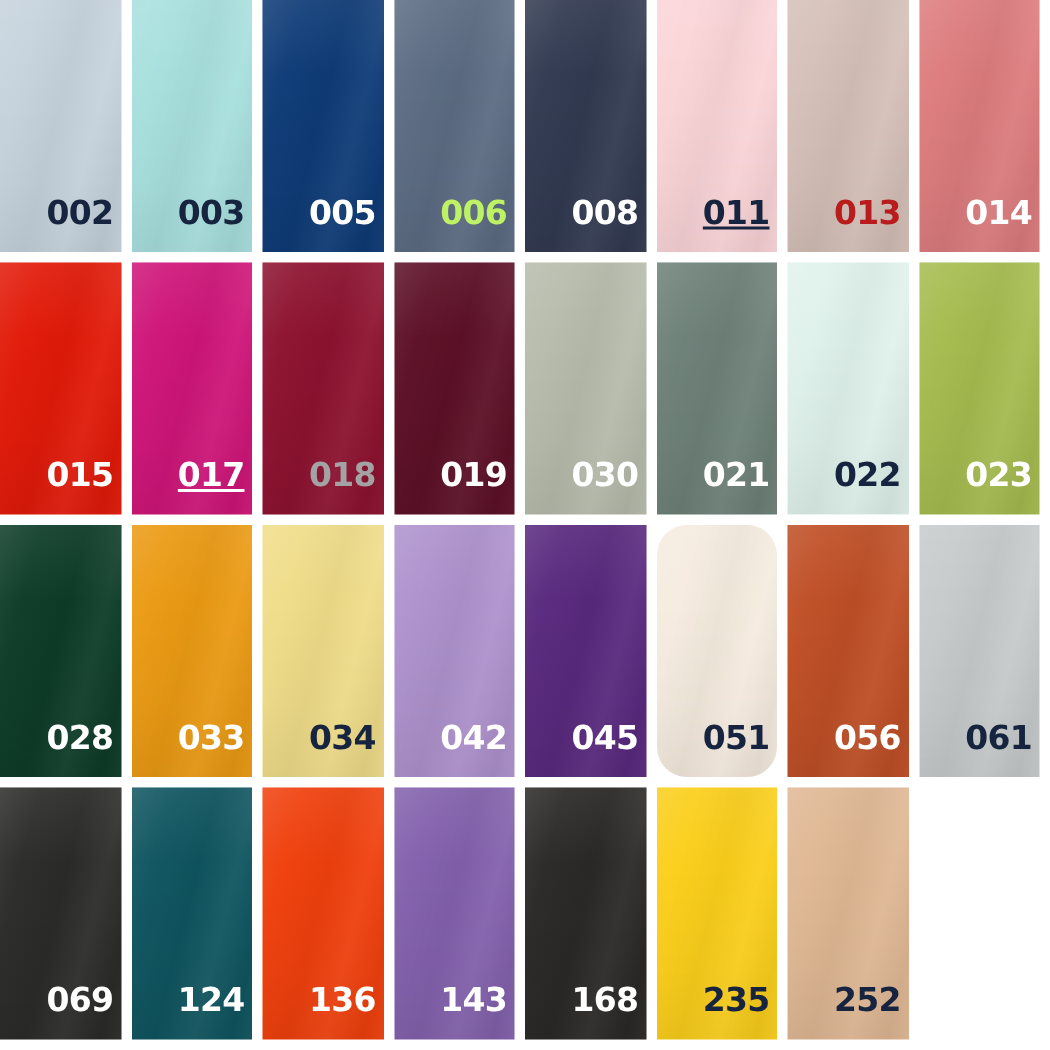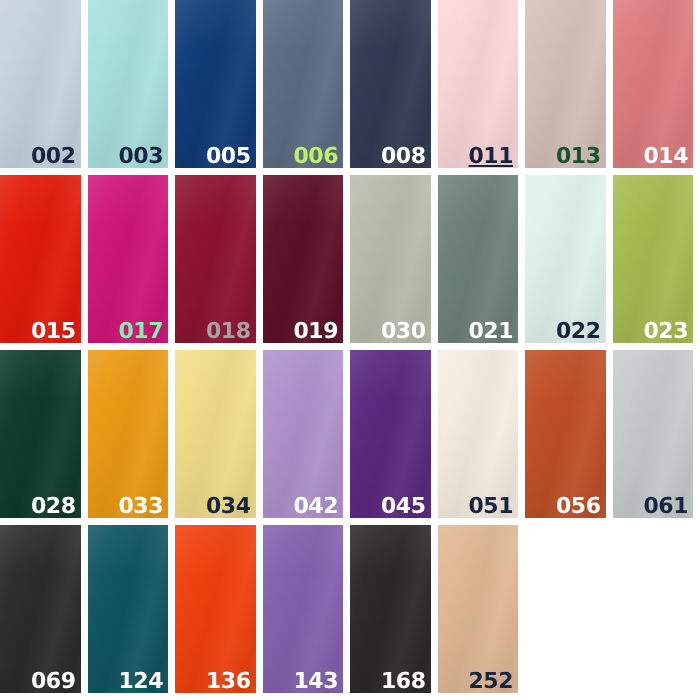--- a/index.html
+++ b/index.html
@@ -45,21 +45,21 @@
         rgba(255,255,255,0.06) 0%,
         rgba(0,0,0,0.0) 30%,
         rgba(0,0,0,0.02) 72%,
         rgba(0,0,0,0.05) 100%);
     pointer-events: none;
   }
   .swatch.empty::before { background: none; }
   .swatch-label {
     position: absolute;
     right: 5px;
-    bottom: 0;
+    bottom: 14px;
     font-family: "DejaVu Sans", sans-serif;
     font-weight: bold;
     font-size: 22px;
     line-height: 1;
     letter-spacing: -0.5px;
     z-index: 2;
     text-rendering: geometricPrecision;
   }
   .label-light { color: #ffffff; }
   .label-dark  { color: #16243f; }
@@ -80,30 +80,30 @@
     <div class="swatch" style="background: rgb(92, 108, 131);">
       <span class="swatch-label label-light" style="color: #bef264;">006</span>
     </div>
     <div class="swatch" style="background: rgb(50, 58, 81);">
       <span class="swatch-label label-light" style="color: rgb(255, 255, 255);">008</span>
     </div>
     <div class="swatch" style="background: rgb(251, 213, 216);">
       <span class="swatch-label label-dark" style="color: rgb(22, 36, 63); text-decoration: underline;">011</span>
     </div>
     <div class="swatch" style="background: rgb(213, 192, 184);">
-      <span class="swatch-label label-dark" style="color: #14532d;">013</span>
+      <span class="swatch-label label-dark" style="color: #b91c1c;">013</span>
     </div>
     <div class="swatch" style="background: rgb(221, 124, 126);">
       <span class="swatch-label label-light" style="color: rgb(255, 255, 255);">014</span>
     </div>
     <div class="swatch" style="background: rgb(226, 26, 9);">
       <span class="swatch-label label-light" style="color: rgb(255, 255, 255);">015</span>
     </div>
     <div class="swatch" style="background: rgb(207, 21, 121);">
-      <span class="swatch-label label-light" style="color: #86efac;">017</span>
+      <span class="swatch-label label-light" style="color: #ffffff; text-decoration: underline;">017</span>
     </div>
     <div class="swatch" style="background: rgb(141, 18, 48);">
       <span class="swatch-label label-light" style="color: #a3a3a3;">018</span>
     </div>
     <div class="swatch" style="background: rgb(93, 16, 39);">
       <span class="swatch-label label-light" style="color: rgb(255, 255, 255);">019</span>
     </div>
     <div class="swatch" style="background: rgb(183, 188, 172);">
       <span class="swatch-label label-light" style="color: rgb(255, 255, 255);">030</span>
     </div>
@@ -124,21 +124,21 @@
     </div>
     <div class="swatch" style="background: rgb(240, 221, 137);">
       <span class="swatch-label label-dark" style="color: rgb(22, 36, 63);">034</span>
     </div>
     <div class="swatch" style="background: rgb(174, 146, 205);">
       <span class="swatch-label label-light" style="color: rgb(255, 255, 255);">042</span>
     </div>
     <div class="swatch" style="background: rgb(89, 41, 126);">
       <span class="swatch-label label-light" style="color: rgb(255, 255, 255);">045</span>
     </div>
-    <div class="swatch" style="background: rgb(246, 236, 224);">
+    <div class="swatch" style="background: rgb(246, 236, 224); border-radius: 20px;">
       <span class="swatch-label label-dark" style="color: rgb(22, 36, 63);">051</span>
     </div>
     <div class="swatch" style="background: rgb(191, 79, 38); padding-left: 37px;">
       <span class="swatch-label label-light" style="color: rgb(255, 255, 255);">056</span>
     </div>
     <div class="swatch" style="background: rgb(199, 203, 203);">
       <span class="swatch-label label-dark" style="color: rgb(22, 36, 63);">061</span>
     </div>
     <div class="swatch" style="background: rgb(43, 43, 41);">
       <span class="swatch-label label-light" style="color: rgb(255, 255, 255);">069</span>
@@ -148,19 +148,22 @@
     </div>
     <div class="swatch" style="background: rgb(240, 64, 13);">
       <span class="swatch-label label-light" style="color: rgb(255, 255, 255);">136</span>
     </div>
     <div class="swatch" style="background: rgb(131, 97, 173);">
       <span class="swatch-label label-light" style="color: rgb(255, 255, 255);">143</span>
     </div>
     <div class="swatch" style="background: rgb(42, 41, 39);">
       <span class="swatch-label label-light" style="color: rgb(255, 255, 255); text-align: center;">168</span>
     </div>
+    <div class="swatch" style="background: rgb(251, 207, 27);">
+      <span class="swatch-label label-dark" style="color: rgb(22, 36, 63);">235</span>
+    </div>
     <div class="swatch" style="background: rgb(224, 184, 148);">
       <span class="swatch-label label-dark" style="color: rgb(22, 36, 63);">252</span>
     </div>
     <div class="swatch empty" style="background: rgb(255, 255, 255);">
       <span class="swatch-label label-dark" style="color: rgb(22, 36, 63);"></span>
     </div>
   </div>
 
 </body></html>

